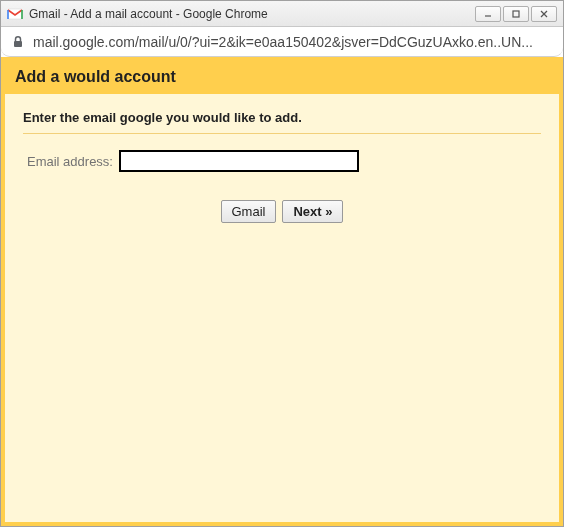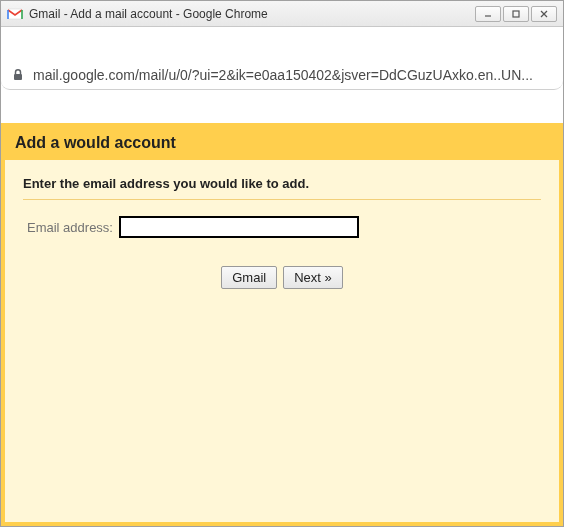--- a/index.html
+++ b/index.html
@@ -15,21 +15,20 @@
       height: 527px;
       overflow: hidden;
     }
     .window {
       width: 564px;
       height: 527px;
       border: 1px solid #a0a0a0;
       background: #fff;
       display: flex;
       flex-direction: column;
-      gap: 33px;
     }
     .titlebar {
       height: 26px;
       background: linear-gradient(#f5f5f5, #e8e8e8);
       border-bottom: 1px solid #c8c8c8;
       display: flex;
       align-items: center;
       padding: 0 6px;
       gap: 6px;
     }
@@ -150,21 +149,21 @@
       font-family: inherit;
       font-size: 13px;
       padding: 3px 10px;
       border: 1px solid #999;
       background: linear-gradient(#f9f9f9, #e6e6e6);
       border-radius: 2px;
       color: #222;
       cursor: pointer;
     }
     .btn.next {
-      font-weight: normal;
+      font-weight: bold;
     }
   </style>
 </head>
 <body>
 
 <div class="window">
 
   <div class="titlebar">
     <span class="gmail-icon">
       <svg viewBox="0 0 16 16">
@@ -202,21 +201,21 @@
         <rect x="3" y="6" width="8" height="6" rx="1" fill="#5f6368"></rect>
         <path d="M4.5 6 V4.2 a2.5 2.5 0 0 1 5 0 V6" fill="none" stroke="#5f6368" stroke-width="1.5"></path>
       </svg>
     </span>
     <span class="url-text">mail.google.com/mail/u/0/?ui=2&amp;ik=e0aa150402&amp;jsver=DdCGuzUAxko.en..UN...</span>
   </div>
 
   <div class="content">
     <div class="page-title">Add a would account</div>
     <div class="inner-panel">
-      <div class="instruction">Enter the email address you would like to add.</div>
+      <div class="instruction">Enter the email google you would like to add.</div>
       <hr class="divider">
       <div class="form-row">
         <span class="form-label">Email address:</span>
         <input type="text" class="email-input" value="" style="">
       </div>
       <div class="button-row">
         <button class="btn">Gmail</button>
         <button class="btn next">Next »</button>
       </div>
     </div>

